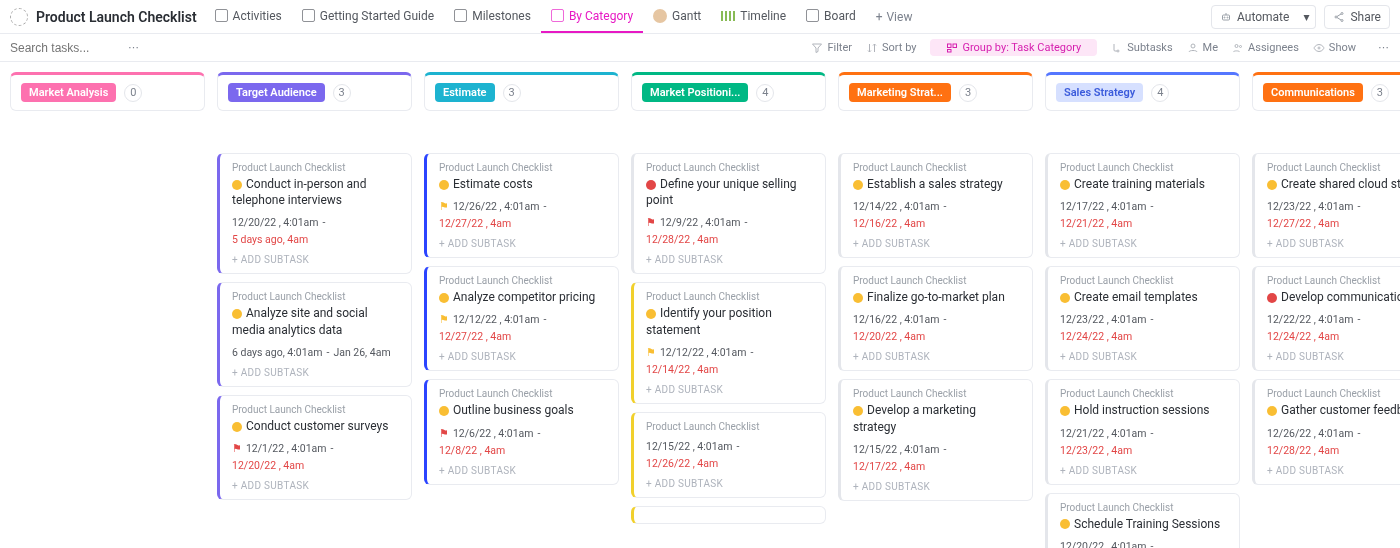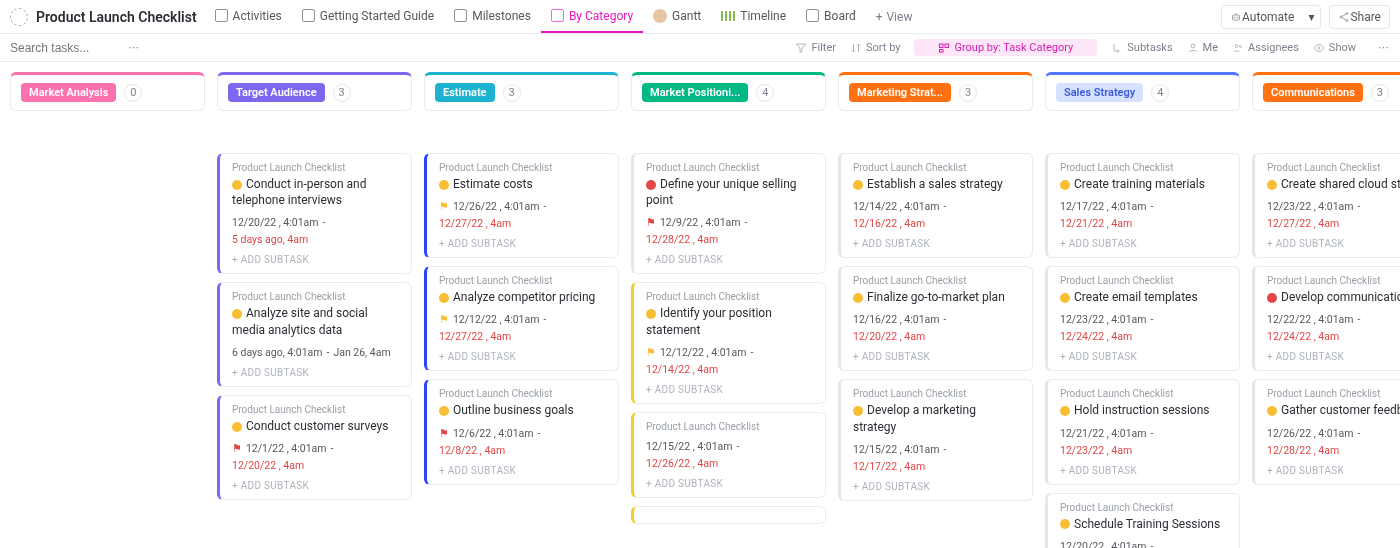--- a/index.html
+++ b/index.html
@@ -48,21 +48,21 @@
     width: 14px; height: 14px; border-radius: 50%;
     background: #e6c6a2;
   }
   .view-tab .tl-icon {
     width: 14px; height: 10px;
     background: repeating-linear-gradient(90deg,#8b5,#8b5 2px,transparent 2px,transparent 4px);
   }
   .add-view { color:#7c828d; display:flex; align-items:center; gap:4px; padding:0 10px; cursor:pointer; }
   .right-head { margin-left:auto; display:flex; align-items:center; gap:8px; }
   .automate-btn, .share-btn {
-    display:flex; align-items:center; 
+    display:flex; align-items:center; gap:5px;
     border:1px solid #e4e6eb; border-radius:4px; padding:4px 8px;
     font-size:12px; color:#54585f; cursor:pointer; background:#fff;
   }
   .automate-split { display:flex; }
   .automate-split .chev {
     border:1px solid #e4e6eb; border-left:none; border-radius:0 4px 4px 0;
     padding:4px 6px; margin-left:-1px;
   }
   
   .toolbar {
@@ -73,21 +73,21 @@
     font-size: 11px;
     color: #7c828d;
   }
   .search-input {
     border:none; outline:none; font-size:12px; color:#701a75; width:110px;
   }
   .more-dots { margin-left:8px; cursor:pointer; letter-spacing:1px; }
   .filter-group { margin-left:auto; display:flex; align-items:center; gap:14px; }
   .filter-item { display:flex; align-items:center; gap:4px; cursor:pointer; }
   .filter-item.active {
-    background:#fde6f7; color:#d61faf; border-radius:4px; padding:2px 24px;
+    background:#fde6f7; color:#d61faf; border-radius:4px; padding:2px 16px;
   }
   .i { width:12px; height:12px; display:inline-block; opacity:.6; }
   
   .board { display:flex; gap:12px; padding:10px; overflow:hidden; }
   .column {
     width: 195px; flex:0 0 195px;
     display:flex; flex-direction:column; gap:8px;
   }
   .col-header {
     background:#fff; border:1px solid #e9ebf0; border-radius:6px;

